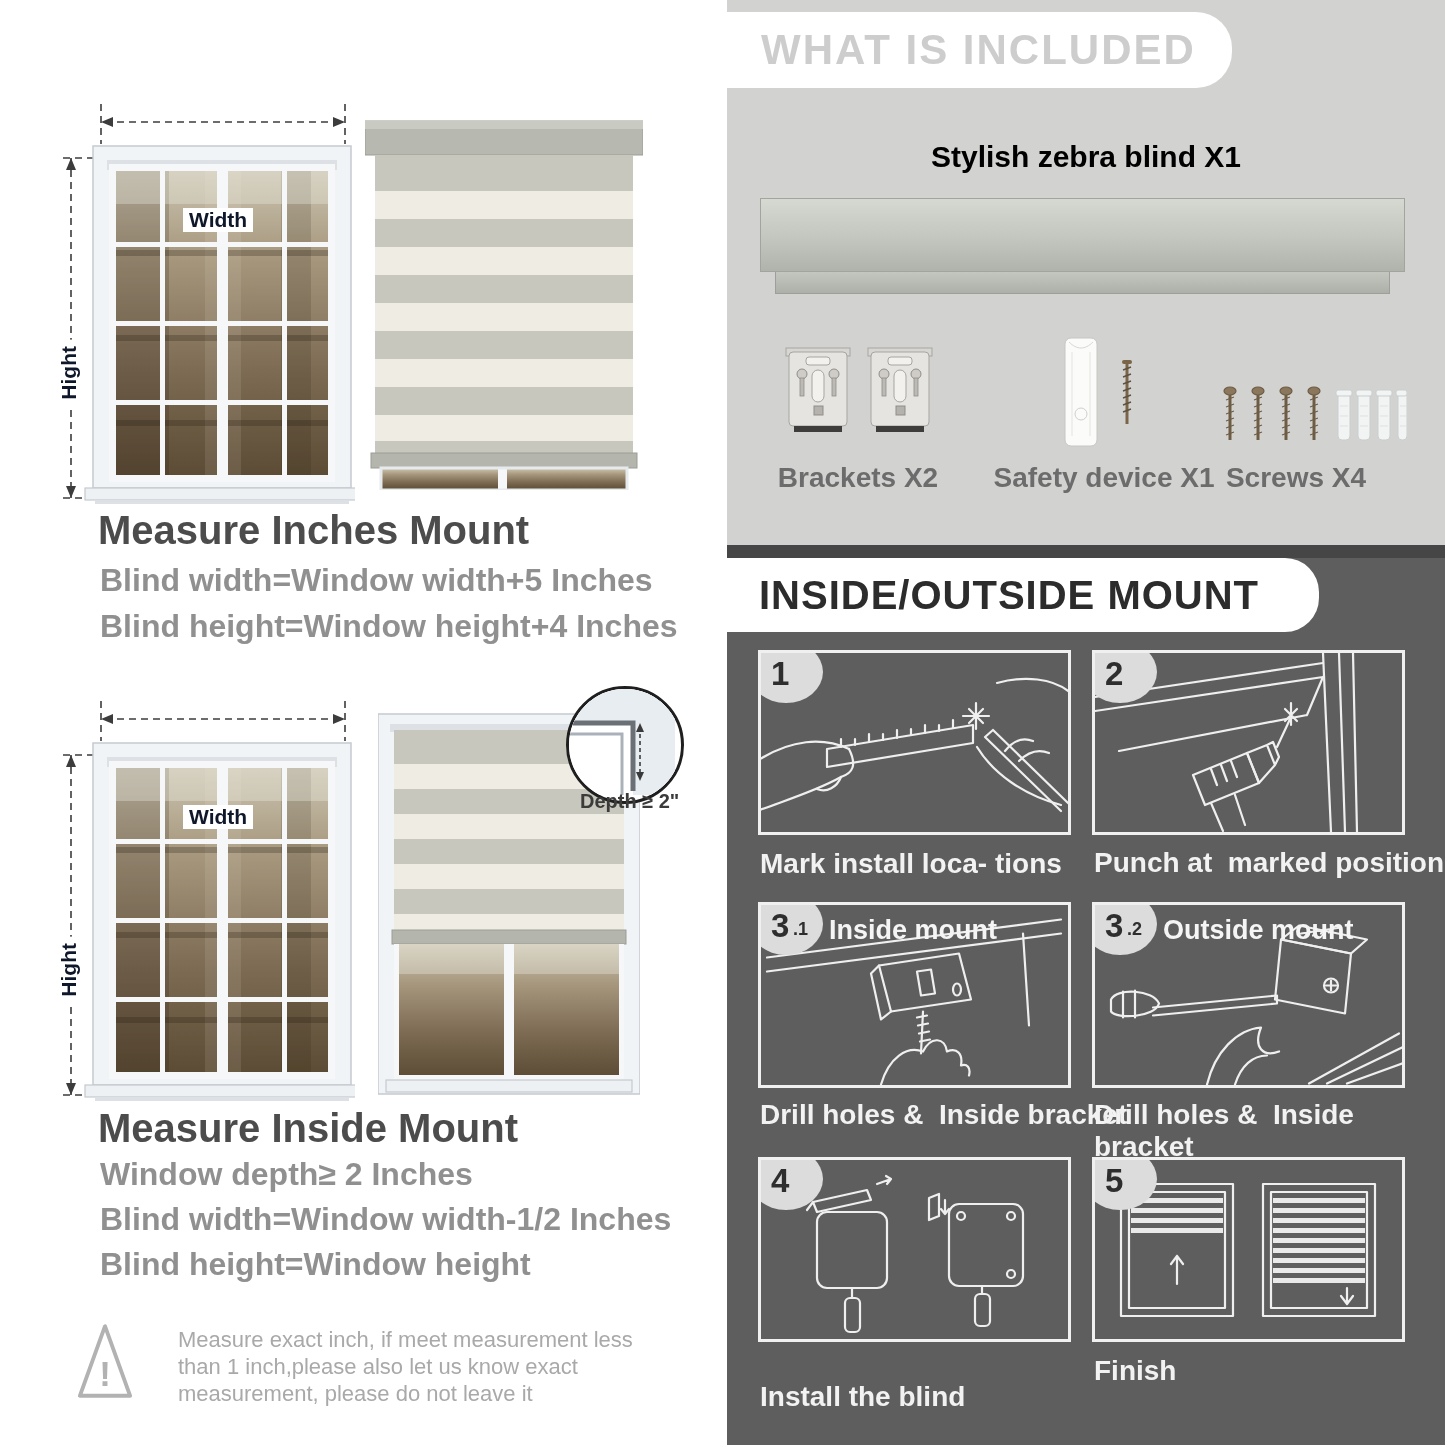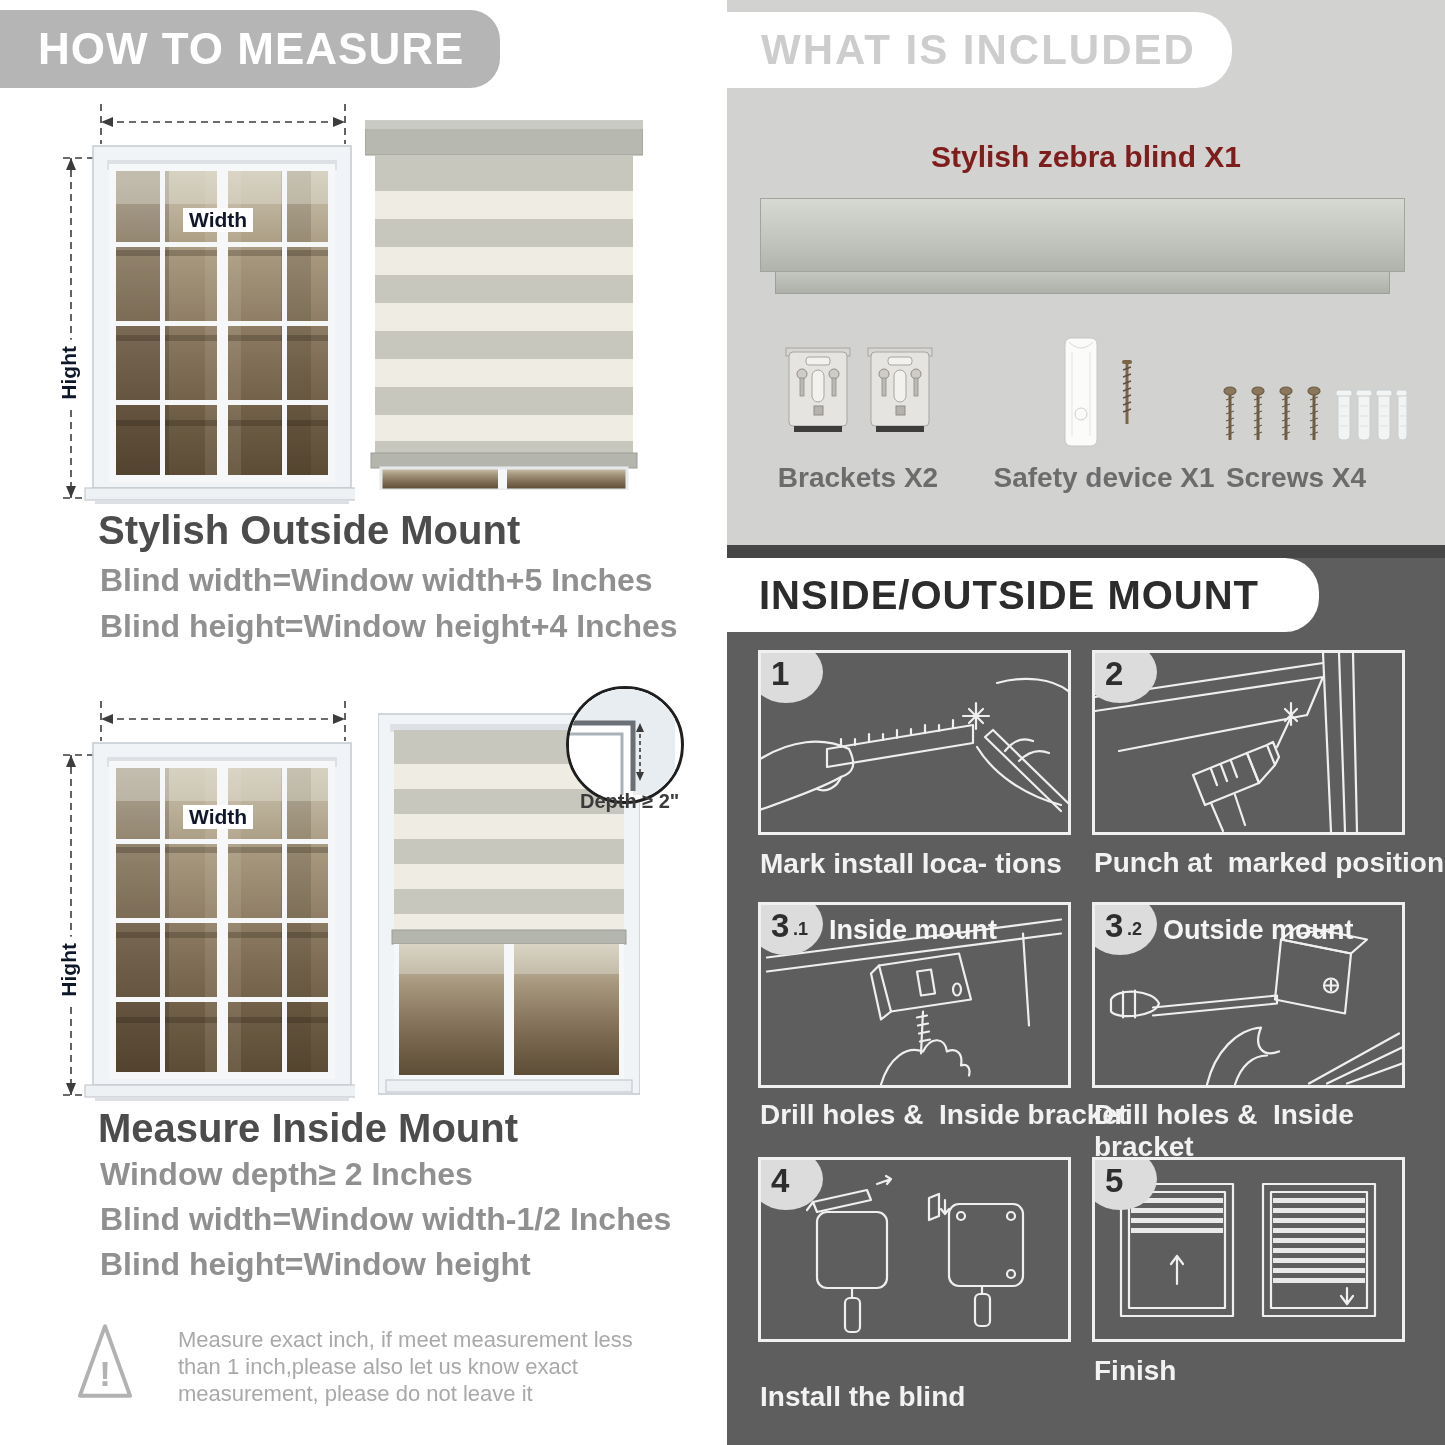--- a/index.html
+++ b/index.html
@@ -19,21 +19,21 @@
   .depth-label{font-size:20px;font-weight:700;color:#3b3b3b;}
   .callout{left:566px;top:686px;width:112px;height:112px;border:3px solid #1f1f1f;
     border-radius:50%;background:#ffffff;overflow:hidden;}
 
   
   .included-panel{left:727px;top:0;width:718px;height:545px;background:#d2d3d1;}
   .included-header{left:0;top:12px;width:505px;height:76px;background:#ffffff;
     border-radius:0 36px 36px 0;color:#cdcdcd;font-size:42px;font-weight:700;
     line-height:76px;padding-left:34px;letter-spacing:2px;box-sizing:border-box;}
   .blind-label{left:0;top:140px;width:718px;text-align:center;
-    font-size:30px;font-weight:700;color:#7f1d1d;}
+    font-size:30px;font-weight:700;color:#000000;}
   .headrail{left:33px;top:198px;width:645px;height:74px;
     background:linear-gradient(180deg,#d6d9d1 0%,#c3c6be 55%,#b0b3ab 100%);
     border:1px solid #a2a59d;box-sizing:border-box;}
   .headrail-lip{left:48px;top:272px;width:615px;height:22px;
     background:linear-gradient(180deg,#c4c7bf,#adb0a8);
     border:1px solid #9da09a;border-top:none;box-sizing:border-box;}
   .item-label{font-size:28px;font-weight:700;color:#6c6c6c;white-space:nowrap;
     transform:translateX(-50%);}
 
   
@@ -53,21 +53,20 @@
   .art{position:absolute;left:0;top:0;width:100%;height:100%;}
   .art path,.art rect,.art circle,.art ellipse,.art line{
     fill:none;stroke:#efefef;stroke-width:2.2;stroke-linecap:round;stroke-linejoin:round;}
   .art .solid rect,.art .solid path{fill:#e9e9e9;stroke:none;}
 </style>
 </head>
 <body>
 
 <div class="page">
 
-  <div class="abs left-header">HOW TO MEASURE</div>
 
   <div class="abs" style="left:55px;top:100px;width:300px;height:404px;">
     <svg viewBox="0 0 300 404" width="300" height="404">
       <defs>
         <linearGradient id="bldgA" x1="0" y1="0" x2="0" y2="1">
           <stop offset="0" stop-color="#cfc8b4"></stop>
             <stop offset="0.3" stop-color="#a5967c"></stop>
           <stop offset="0.65" stop-color="#7d6b53"></stop>
             <stop offset="1" stop-color="#5a4a33"></stop>
         </linearGradient>
@@ -134,21 +133,21 @@
         <rect x="10" y="300" width="258" height="26" fill="#efece3"></rect>
         <rect x="10" y="326" width="258" height="12" fill="#c7c7bd"></rect>
       </g>
       <rect x="6" y="338" width="266" height="15" fill="#b4b6ae" stroke="#9b9d95" stroke-width="1"></rect>
       <rect x="16" y="353" width="246" height="22" fill="url(#bldgA)"></rect>
       <rect x="133" y="353" width="9" height="22" fill="#f5f7f8"></rect>
       <rect x="16" y="353" width="246" height="22" fill="none" stroke="#e7eaec" stroke-width="3"></rect>
     </svg>
   </div>
 
-  <div class="abs h2" style="left:98px;top:508px;">Stylish Outside Mount</div>
+  <div class="abs h2" style="left:98px;top:508px;">Measure Inches Mount</div>
   <div class="abs spec" style="left:100px;top:562px;">Blind width=Window width+5 Inches</div>
   <div class="abs spec" style="left:100px;top:608px;">Blind height=Window height+4 Inches</div>
 
   <div class="abs" style="left:55px;top:697px;width:300px;height:404px;">
     <svg viewBox="0 0 300 404" width="300" height="404">
       <g stroke="#3c3c3c" stroke-width="1.6" stroke-dasharray="7 5" fill="none">
         <line x1="46" y1="4" x2="46" y2="44"></line>
           <line x1="290" y1="4" x2="290" y2="44"></line>
         <line x1="50" y1="22" x2="286" y2="22"></line>
         <line x1="16" y1="58" x2="16" y2="398"></line>

